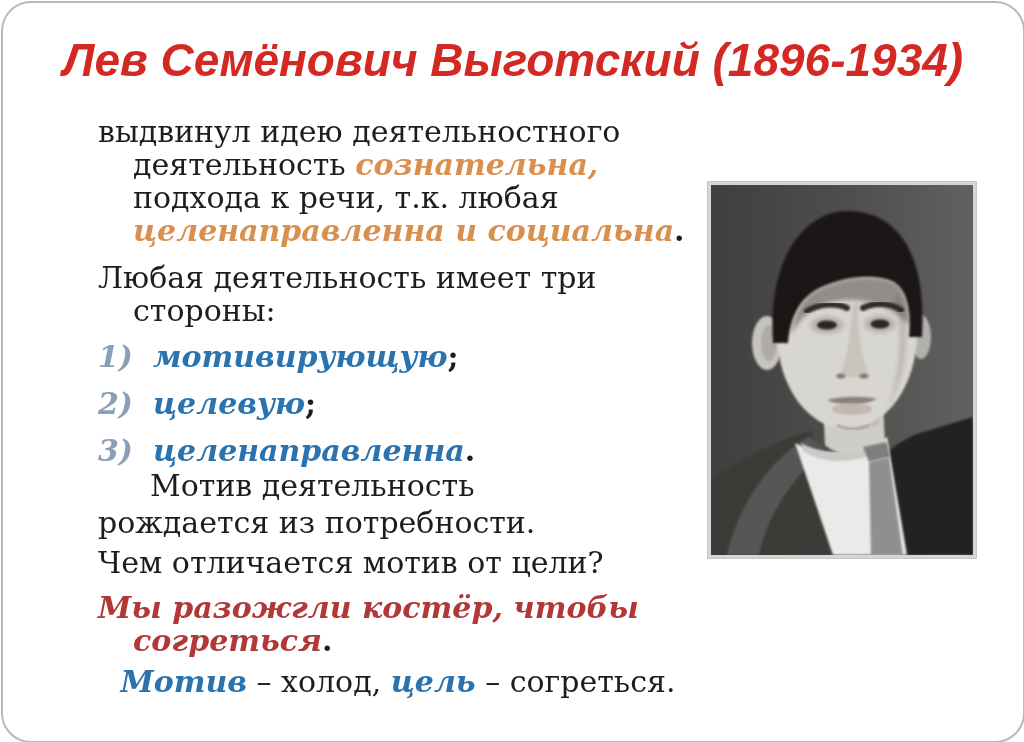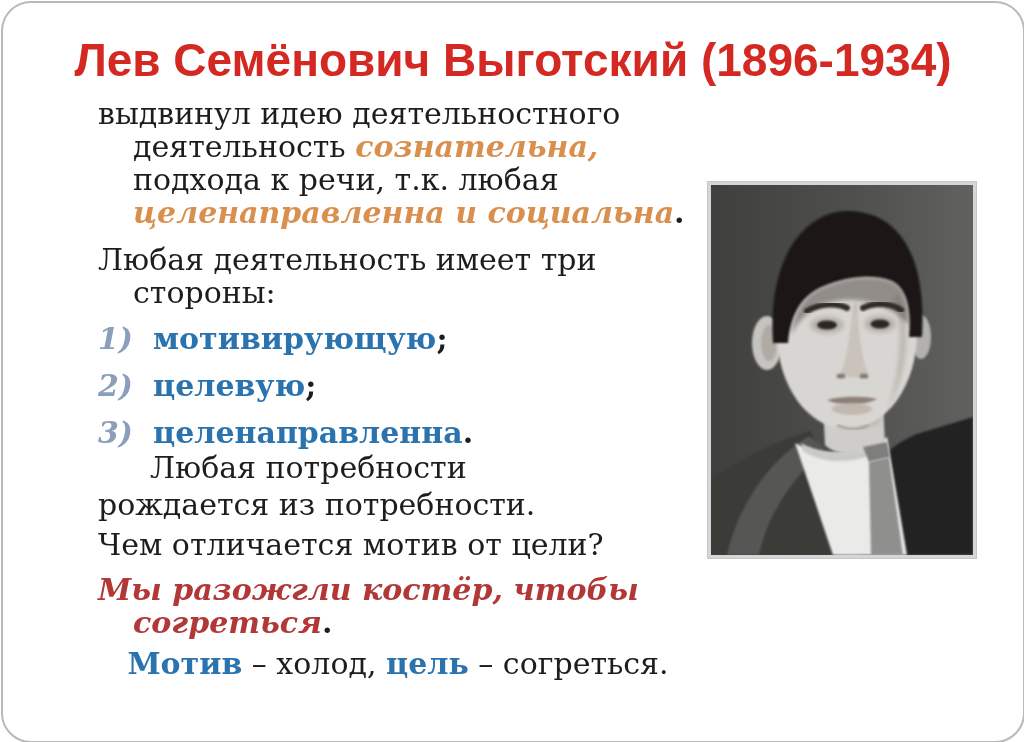--- a/index.html
+++ b/index.html
@@ -2,32 +2,32 @@
 <html style="--title-red: #d42823; --body-black: #1d1d1d; --accent-orange: #d9904f; --accent-blue: #2a73ae; --list-number-blue: #8b9fba; --accent-red: #b23737; --slide-border: #b9b9b9; --photo-frame: #d6d6d6;"><head>
 <meta charset="utf-8">
 <style>
   html,body{margin:0;padding:0;background:#ffffff;}
   .stage{position:relative;width:1024px;height:742px;background:#ffffff;overflow:hidden;
          font-family:"Liberation Sans",sans-serif;}
   .slide{position:absolute;left:1px;top:1px;width:1020px;height:738px;
          background:#ffffff;border:2px solid var(--slide-border,#b9b9b9);border-radius:30px;}
   .title{position:absolute;left:0;right:0;top:30px;text-align:center;
          font-family:"Liberation Sans",sans-serif;font-weight:bold;font-size:46px;
-         letter-spacing:0px;color:var(--title-red,#d42823);white-space:pre;}
-  .body-text{position:absolute;left:95px;top:94px;width:600px;
+         letter-spacing:0px;color:var(--title-red,#d42823);white-space:pre;font-style:italic;}
+  .body-text{position:absolute;left:95px;top:112px;width:600px;
          font-family:"DejaVu Serif","Liberation Serif",serif;
          font-size:30px;line-height:33px;color:var(--body-black,#1d1d1d);}
   .line{white-space:pre;height:33px;}
   .indent-0{padding-left:0;}
   .indent-1{padding-left:35px;}
   .indent-2{padding-left:52px;}
   .seg.plain{color:var(--body-black,#1d1d1d);}
   .seg.plainb{color:var(--body-black,#1d1d1d);font-weight:bold;}
   .seg.orange{color:var(--accent-orange,#d9904f);font-weight:bold;font-style:italic;}
-  .seg.blue{color:var(--accent-blue,#2a73ae);font-weight:bold;}
+  .seg.blue{color:var(--accent-blue,#2a73ae);font-weight:bold;font-style:italic;}
   .seg.red{color:var(--accent-red,#b23737);font-weight:bold;font-style:italic;}
   .seg.num{color:var(--list-number-blue,#8b9fba);font-weight:600;font-style:italic;
            display:inline-block;width:55px;}
   .photo{position:absolute;left:705px;top:179px;width:262px;height:370px;
          border:3px solid var(--photo-frame,#d6d6d6);outline:1px solid #c6c6c6;
          background:#4a4a48;}
   .photo svg{display:block;}
 </style>
 </head>
 <body>
@@ -40,21 +40,21 @@
     <div class="body-text">
         <div class="line indent-0"><span class="seg plain">выдвинул идею деятельностного</span></div>
         <div class="line indent-1"><span class="seg plain">деятельность </span><span class="seg orange">сознательна,</span></div>
         <div class="line indent-1"><span class="seg plain">подхода к речи, т.к. любая</span></div>
         <div class="line indent-1"><span class="seg orange">целенаправленна и социальна</span><span class="seg plainb">.</span></div>
         <div class="line indent-0" style="margin-top: 14px;"><span class="seg plain">Любая деятельность имеет три</span></div>
         <div class="line indent-1"><span class="seg plain">стороны:</span></div>
         <div class="line indent-0" style="margin-top: 13px;"><span class="seg num">1)</span><span class="seg blue">мотивирующую</span><span class="seg plainb">;</span></div>
         <div class="line indent-0" style="margin-top: 14px;"><span class="seg num">2)</span><span class="seg blue">целевую</span><span class="seg plainb">;</span></div>
         <div class="line indent-0" style="margin-top: 14px;"><span class="seg num">3)</span><span class="seg blue">целенаправленна</span><span class="seg plainb">.</span></div>
-        <div class="line indent-2" style="margin-top: 2px;"><span class="seg plain">Любая потребности</span></div>
+        <div class="line indent-2" style="margin-top: 2px;"><span class="seg plain">Мотив деятельность</span></div>
         <div class="line indent-0" style="margin-top: 4px;"><span class="seg plain">рождается из потребности.</span></div>
         <div class="line indent-0" style="margin-top: 7px;"><span class="seg plain">Чем отличается мотив от цели?</span></div>
         <div class="line indent-0" style="margin-top: 12px;"><span class="seg red">Мы разожгли костёр, чтобы</span></div>
         <div class="line indent-1"><span class="seg red">согреться</span><span class="seg plainb">.</span></div>
         <div class="line indent-0" style="margin-top: 8px; text-align: center;"><span class="seg blue">Мотив</span><span class="seg plain"> – холод, </span><span class="seg blue">цель</span><span class="seg plain"> – согреться.</span></div>
       </div>
 
     <div class="photo">
       <svg width="262" height="370" viewBox="0 0 262 370" xmlns="http://www.w3.org/2000/svg">
         <defs>

